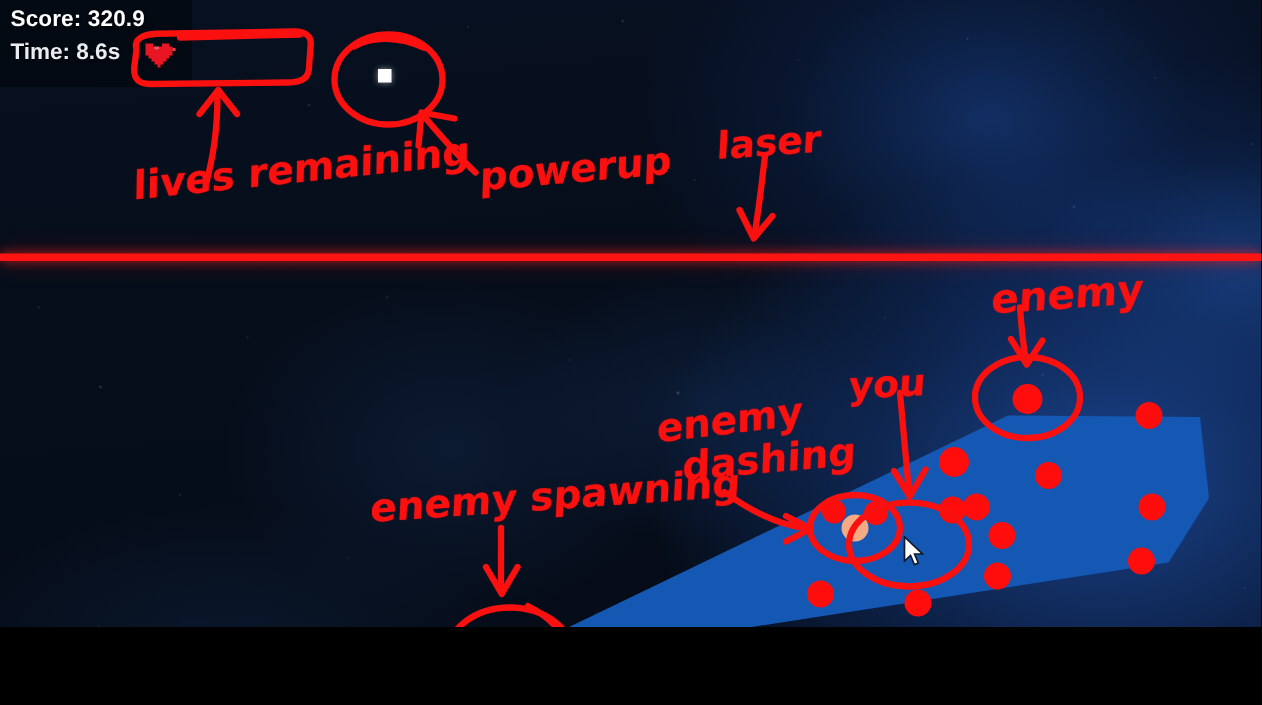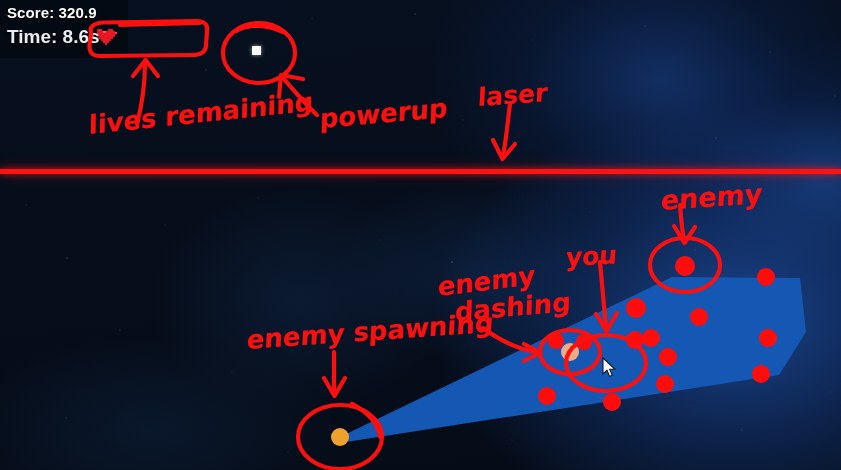--- a/index.html
+++ b/index.html
@@ -3,21 +3,21 @@
 <meta charset="utf-8">
 <title>Game Screenshot Annotated</title>
 <style>
   html,body{margin:0;padding:0;background:#000;}
   body{
     font-family:"Liberation Sans", sans-serif;
   }
   #stage{
     position:relative;
     width:841px;
-    height:470px;
+    height:418px;
     overflow:hidden;
     background:#050b14;
   }
   
   .bg-base{
     position:absolute; inset:0;
     background:
       radial-gradient(ellipse 420px 300px at 735px 320px, rgba(28,72,150,0.92) 0%, rgba(20,55,120,0.55) 38%, rgba(8,24,55,0.0) 72%),
       radial-gradient(ellipse 300px 220px at 660px 80px, rgba(22,58,125,0.72) 0%, rgba(12,35,80,0.35) 45%, rgba(6,18,40,0.0) 78%),
       radial-gradient(ellipse 260px 180px at 820px 180px, rgba(30,80,160,0.70) 0%, rgba(14,40,95,0.30) 50%, rgba(6,18,40,0.0) 80%),
@@ -67,21 +67,21 @@
   
   .hud{position:absolute;left:0;top:0;z-index:20;}
   .hud-score{
     position:absolute; left:7px; top:4px;
     color:#ffffff; font-size:15px; font-weight:bold;
     letter-spacing:.1px; text-shadow:0 1px 2px rgba(0,0,0,.9);
     white-space:nowrap;
   }
   .hud-time{
     position:absolute; left:7px; top:26px;
-    color:#e9edf2; font-size:19px; font-weight:bold;
+    color:#e9edf2; font-size:15px; font-weight:bold;
     text-shadow:0 1px 2px rgba(0,0,0,.9);
     white-space:nowrap;
   }
 
   
   .heart{
     position:absolute; left:94px; top:27px; width:27px; height:22px;
     z-index:18;
   }
 

